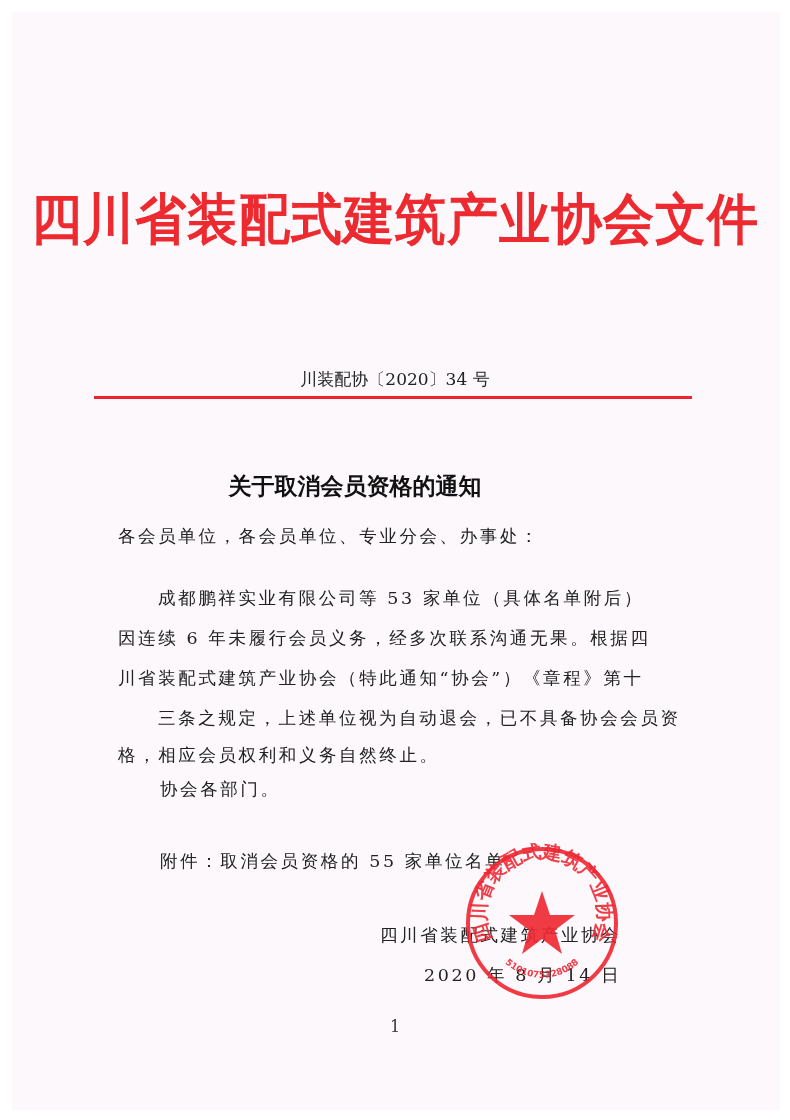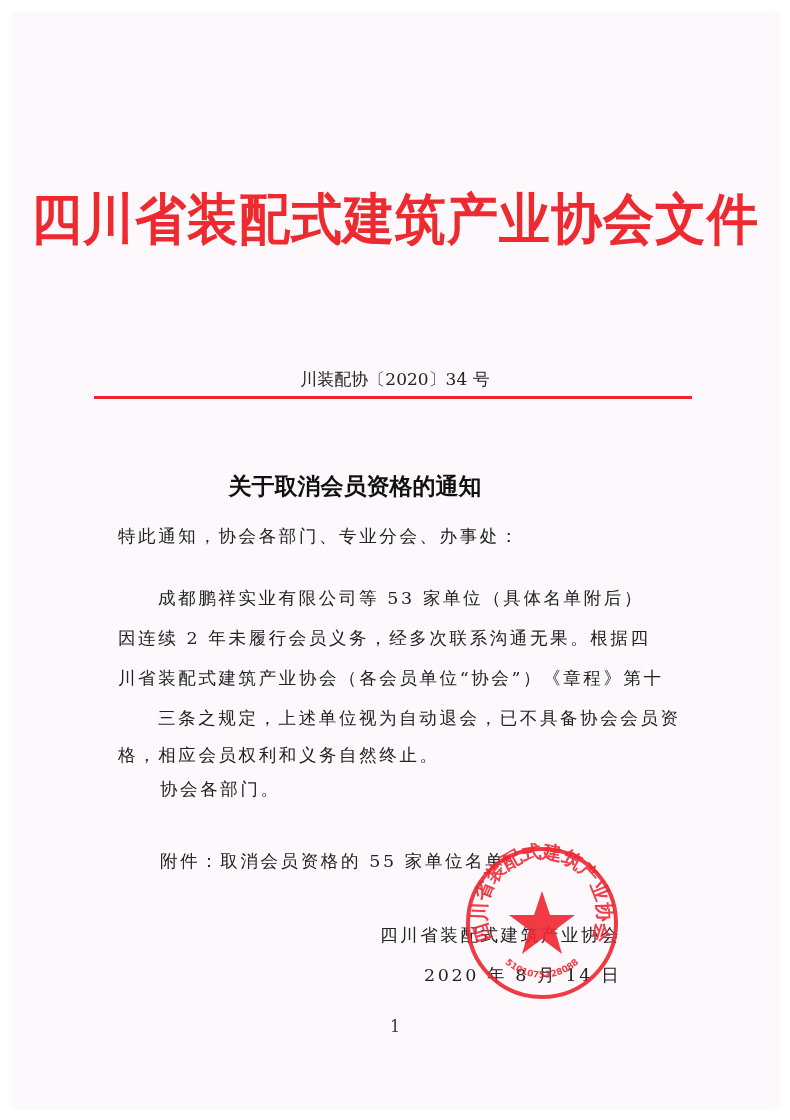--- a/index.html
+++ b/index.html
@@ -46,24 +46,24 @@
 
 <div class="page"></div>
 
 <div class="masthead">四川省装配式建筑产业协会文件</div>
 <div class="docno">川装配协〔2020〕34 号</div>
 <div class="redline"></div>
 
 <div class="title">关于取消会员资格的通知</div>
 
 <div class="body-text" style="top:0;">
-  <div class="p-line" style="top:524px;">特此通知，协会各部门、专业分会、办事处：</div>
+  <div class="p-line" style="top:524px;">各会员单位，各会员单位、专业分会、办事处：</div>
   <div class="p-line" style="top:586px; left:40px;">成都鹏祥实业有限公司等 53 家单位（具体名单附后）</div>
-  <div class="p-line" style="top:626px;">因连续 2 年未履行会员义务，经多次联系沟通无果。根据四</div>
-  <div class="p-line" style="top:666px;">川省装配式建筑产业协会（各会员单位“协会”）《章程》第十</div>
+  <div class="p-line" style="top:626px;">因连续 6 年未履行会员义务，经多次联系沟通无果。根据四</div>
+  <div class="p-line" style="top:666px;">川省装配式建筑产业协会（特此通知“协会”）《章程》第十</div>
   <div class="p-line" style="top:706px;margin-left:40px;">三条之规定，上述单位视为自动退会，已不具备协会会员资</div>
   <div class="p-line" style="top:743px;">格，相应会员权利和义务自然终止。</div>
   <div class="p-line" style="top:777px; left:42px;">协会各部门。</div>
   <div class="p-line" style="top:849px; left:42px;">附件：取消会员资格的 55 家单位名单</div>
   <div class="p-line" style="top:923px; left:262px;">四川省装配式建筑产业协会</div>
   <div class="p-line" style="top:963px; left:306px;">2020 年 8 月 14 日</div>
 </div>
 
 <svg class="stamp" viewBox="0 0 160 160">
   <defs>

